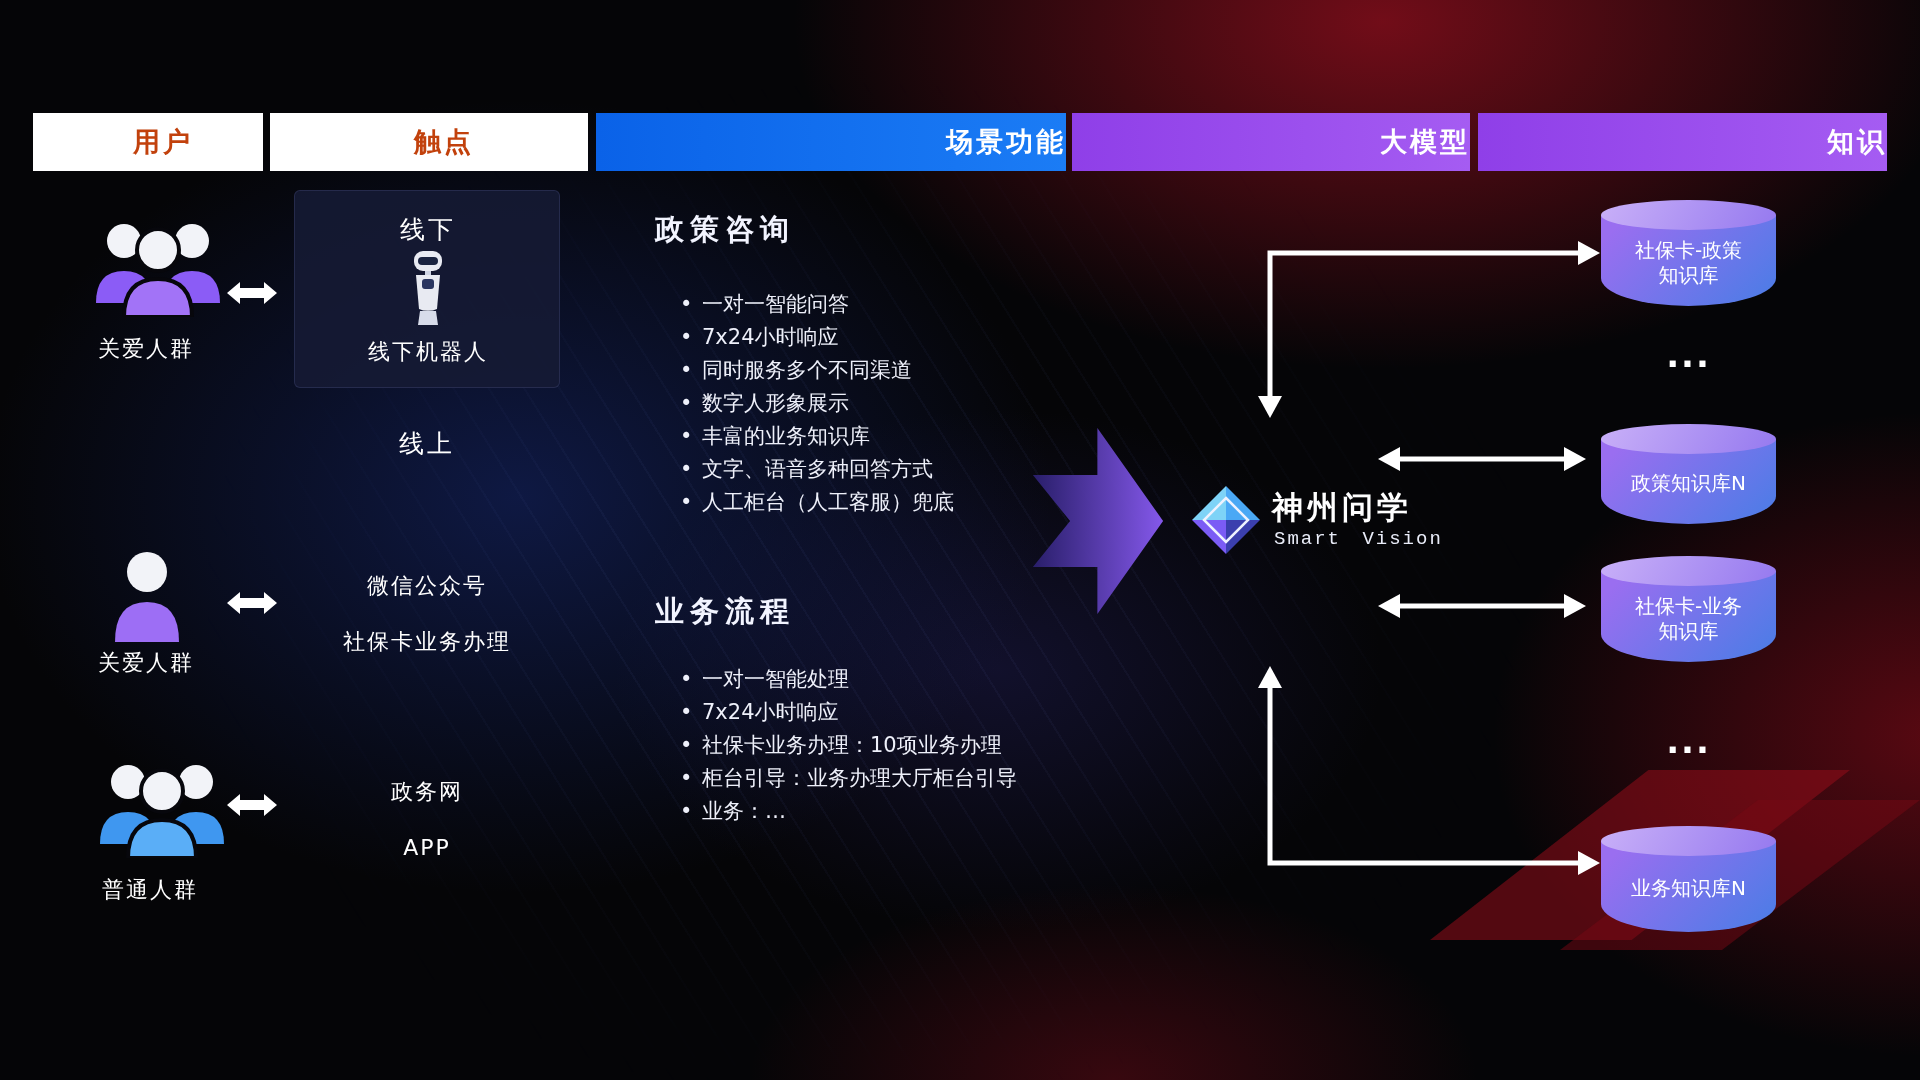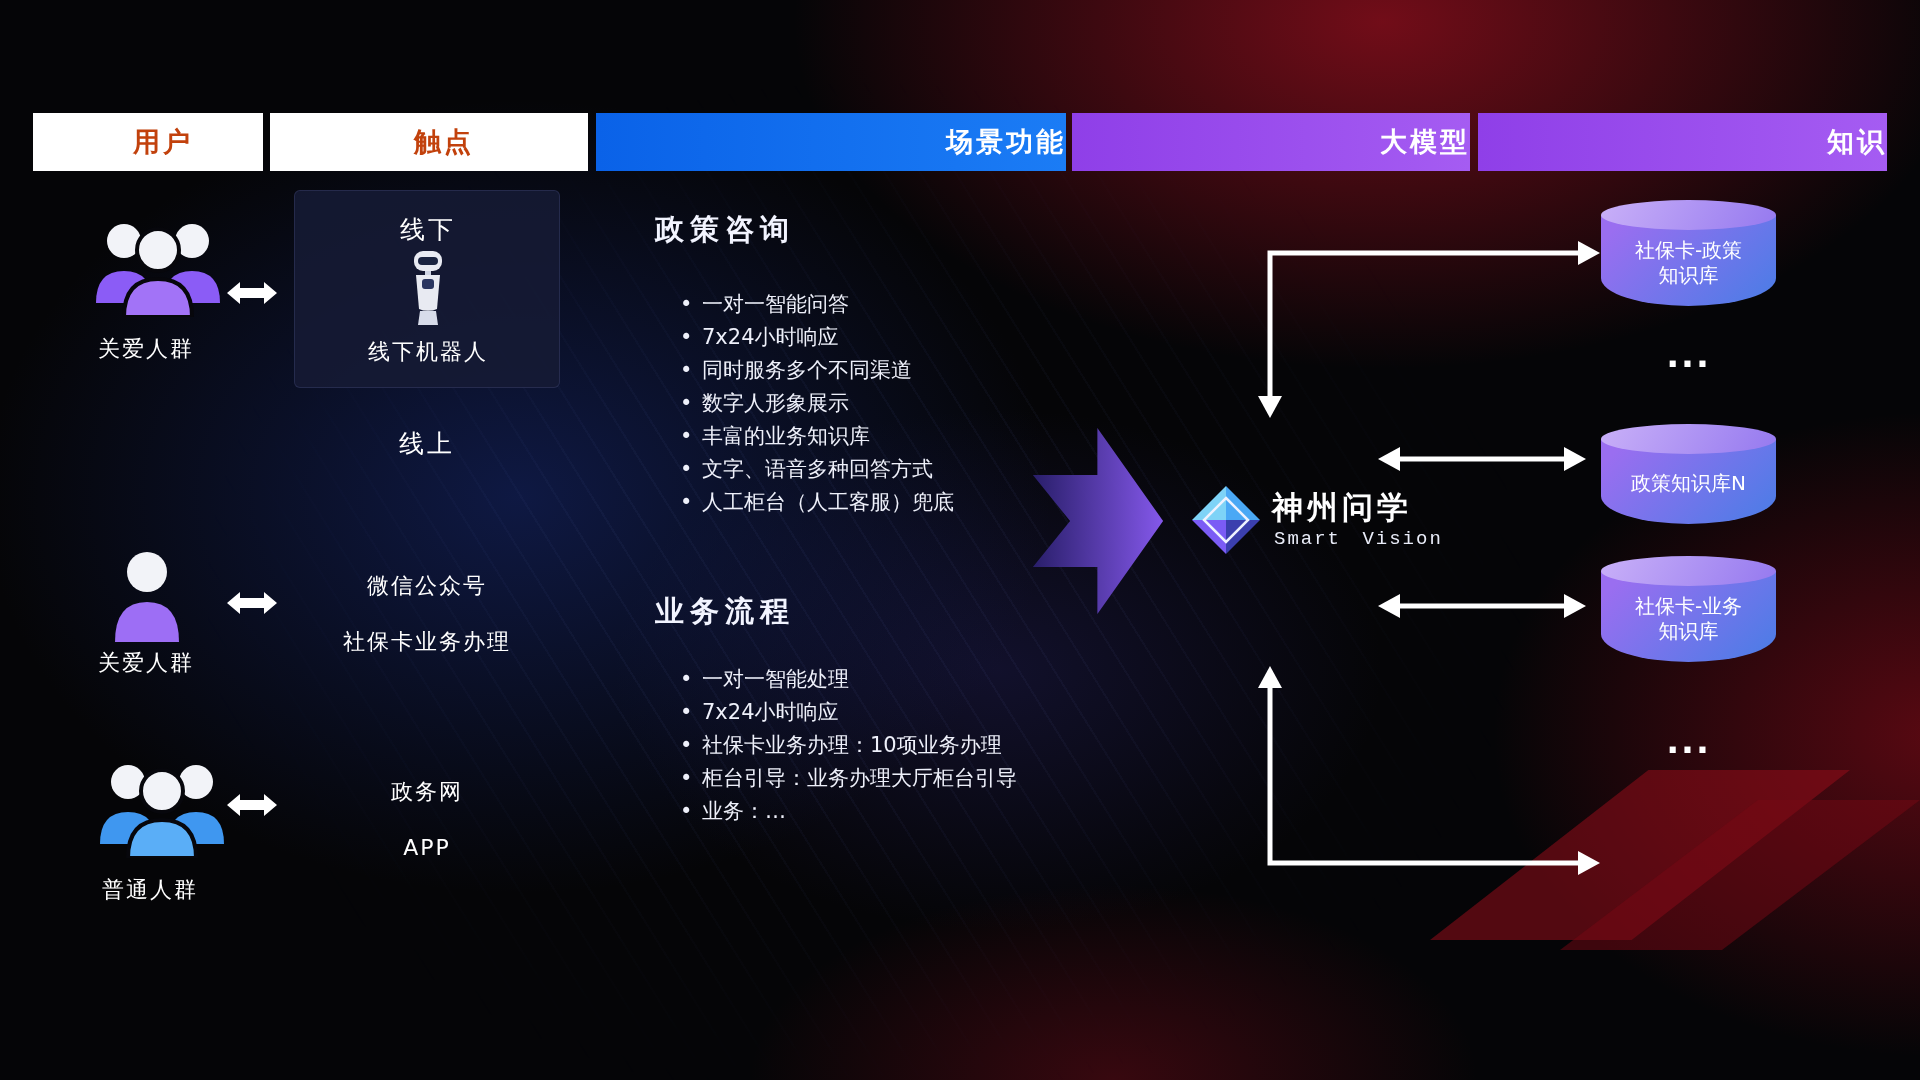--- a/index.html
+++ b/index.html
@@ -222,13 +222,17 @@
   <div class="dots" style="top:340px">...</div>
   <div class="cylinder" style="left:1601px;top:424px;height:100px">
     <div class="cyl-top"></div>
     <div class="cyl-body">政策知识库N</div>
   </div>
   <div class="cylinder" style="left:1601px;top:556px;height:106px">
     <div class="cyl-top"></div>
     <div class="cyl-body">社保卡-业务知识库</div>
   </div>
   <div class="dots" style="top:726px">...</div>
+  <div class="cylinder" style="left:1601px;top:826px;height:106px">
+    <div class="cyl-top"></div>
+    <div class="cyl-body">业务知识库N</div>
+  </div>
 </div>
 
 </body></html>

